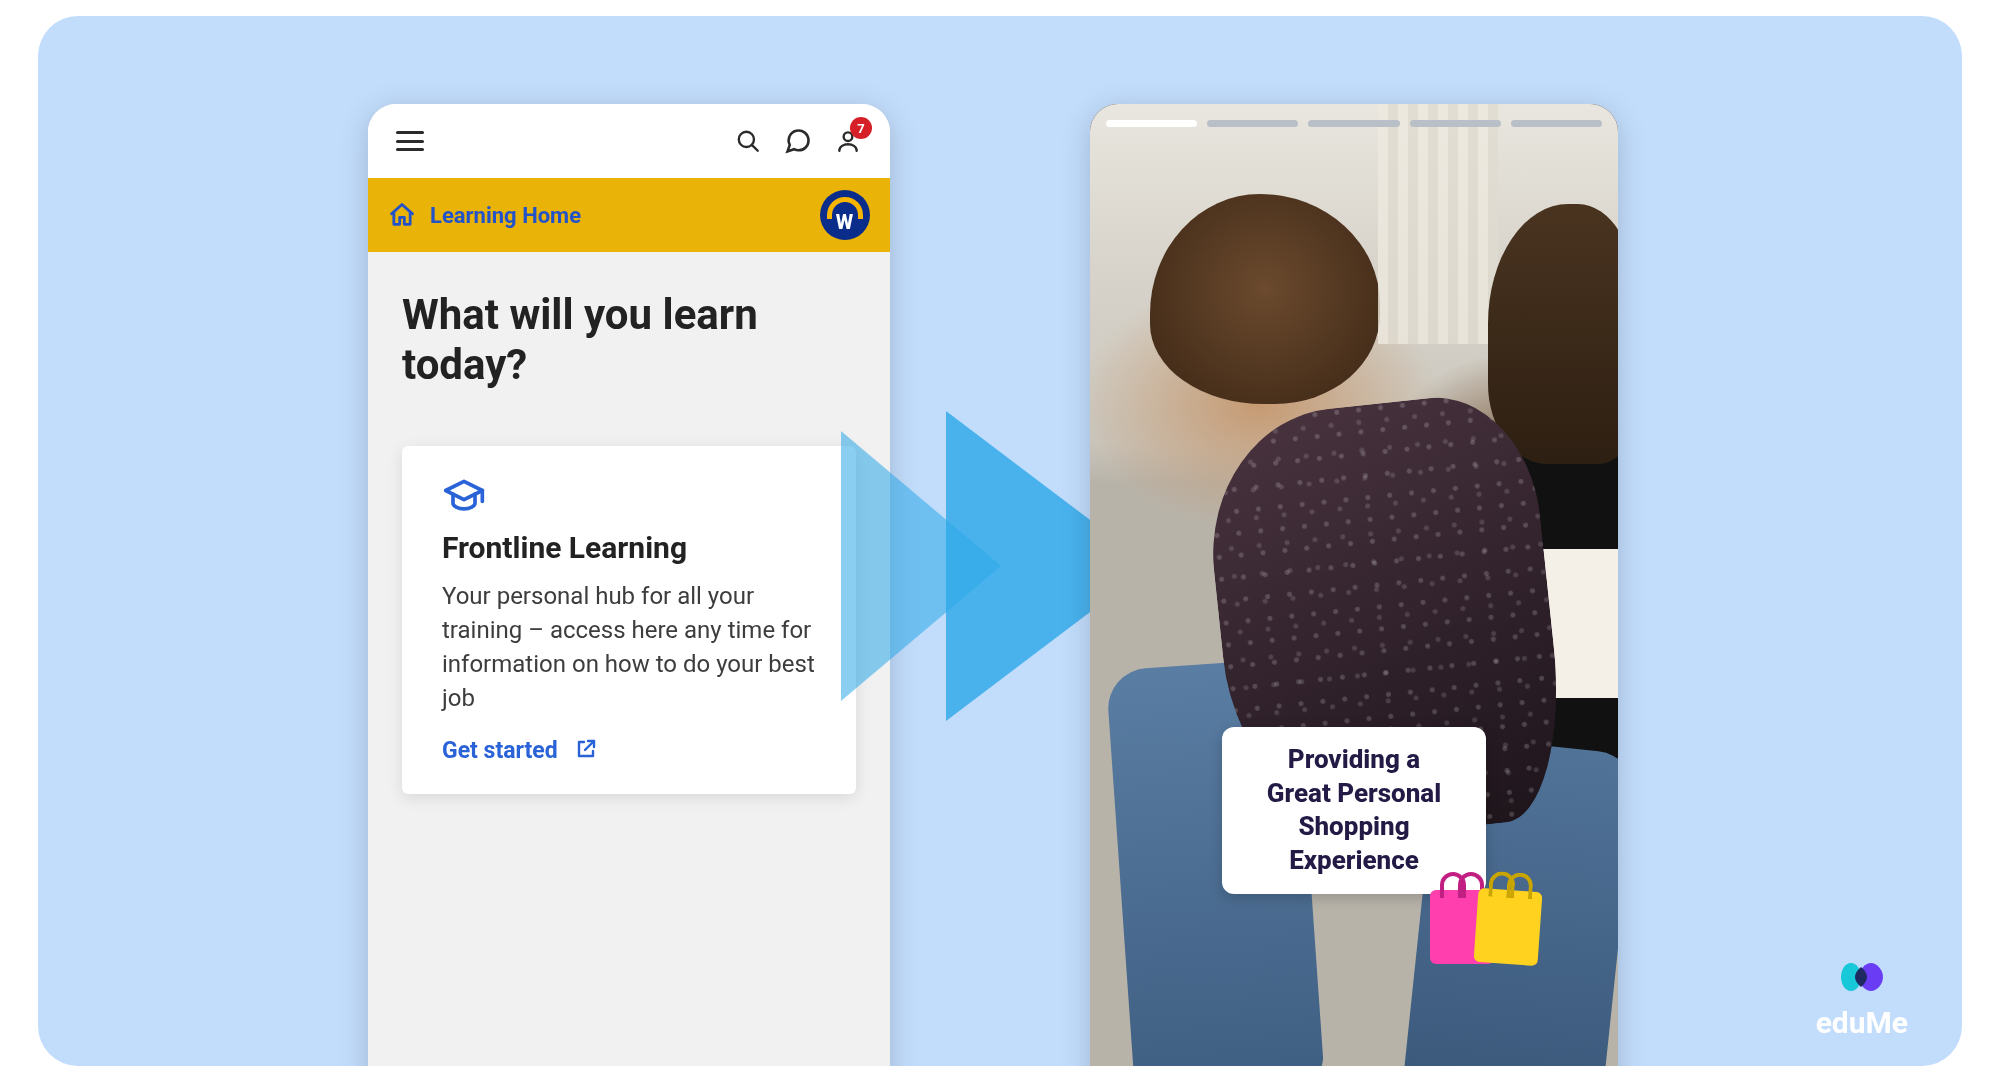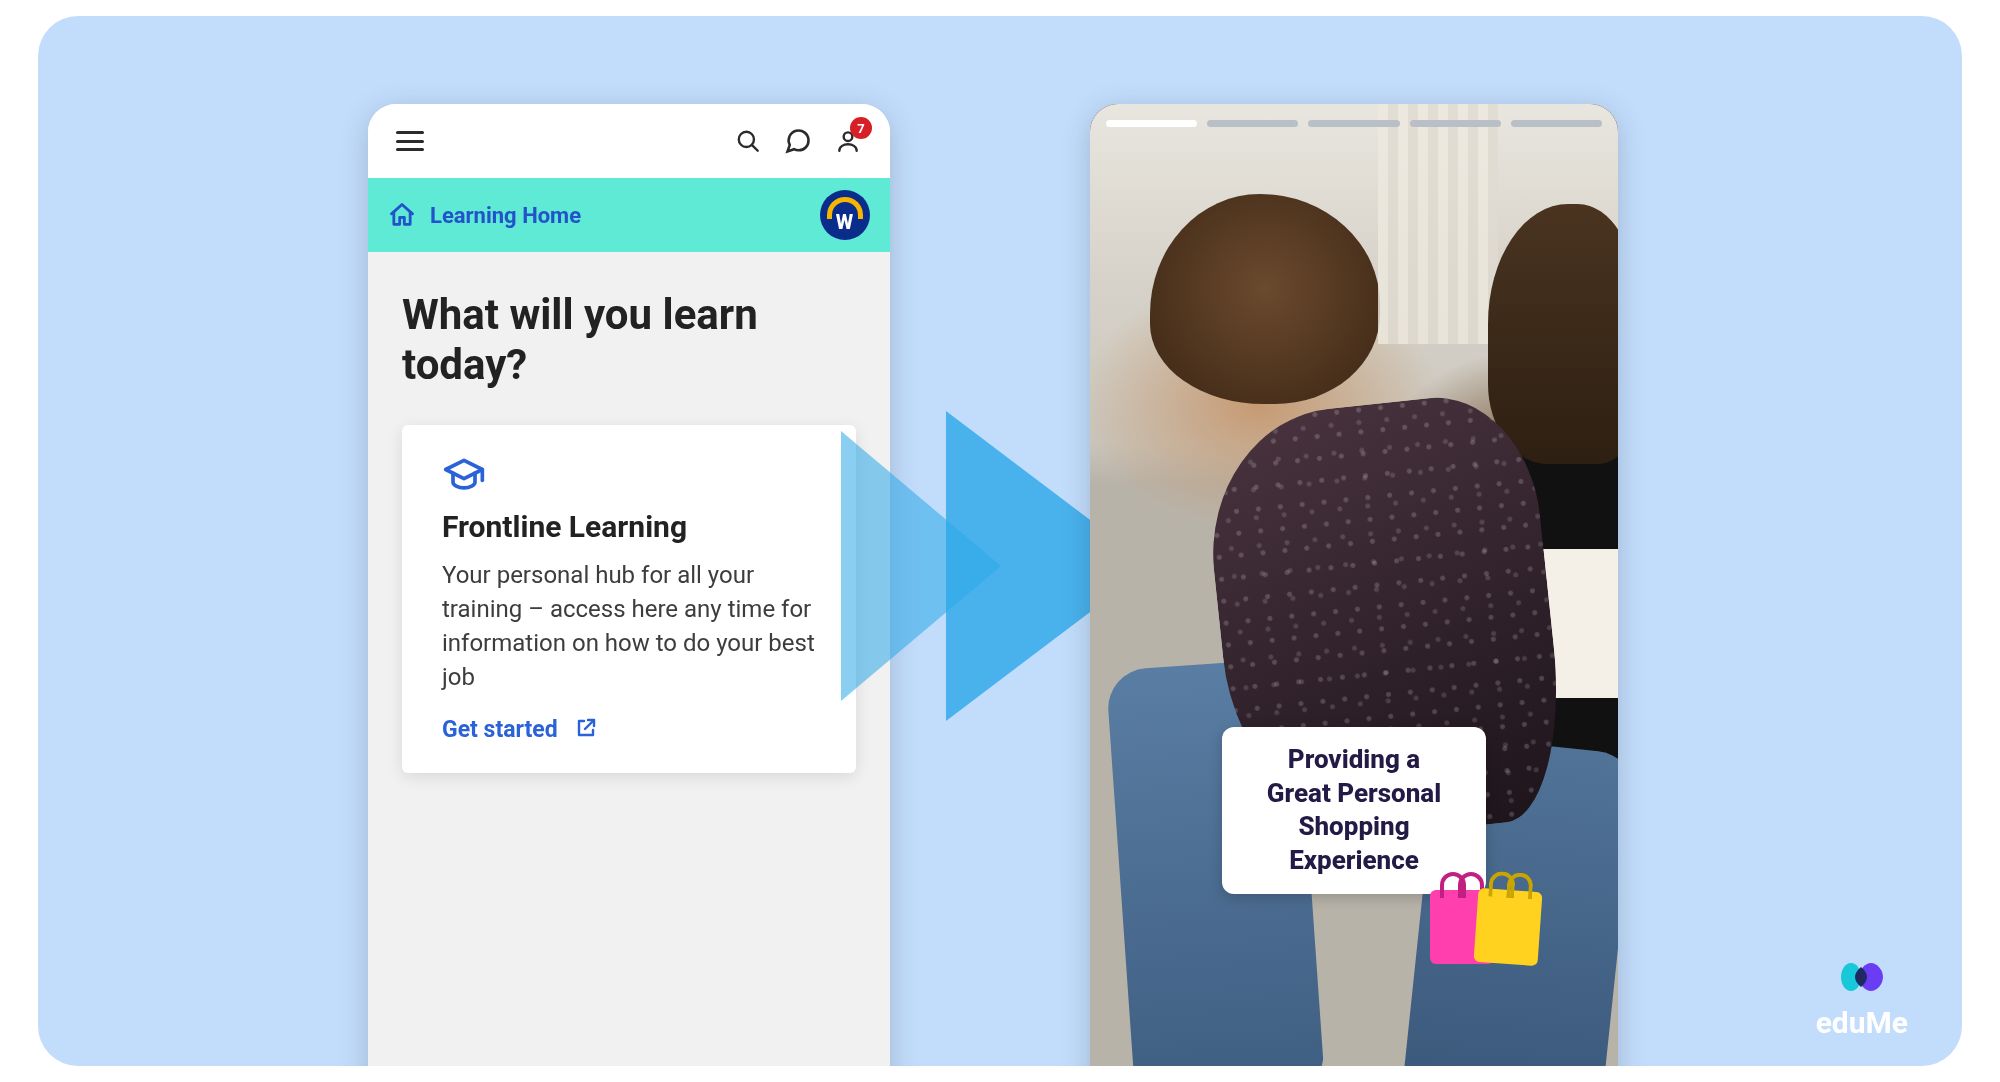--- a/index.html
+++ b/index.html
@@ -69,21 +69,21 @@
     color: #fff;
     border-radius: 11px;
     font-size: 13px;
     font-weight: 700;
     display: flex; align-items: center; justify-content: center;
     padding: 0 5px;
   }
 
   .phone-left .subbar {
     height: 74px;
-    background: #5eead4;
+    background: #eab308;
     display: flex;
     align-items: center;
     padding: 0 20px;
     gap: 14px;
   }
   .subbar .home-icon { color: #2353c9; }
   .subbar .label {
     color: #2353c9;
     font-weight: 700;
     font-size: 22px;
@@ -117,21 +117,21 @@
   .phone-left .content {
     flex: 1;
     padding: 38px 34px;
     background: #f1f1f1;
   }
   .headline {
     font-size: 42px;
     line-height: 1.18;
     color: #222;
     font-weight: 700;
-    margin-bottom: 36px;
+    margin-bottom: 57px;
   }
 
   .card {
     background: #ffffff;
     border-radius: 6px;
     box-shadow: 0 4px 16px rgba(0,0,0,0.10);
     padding: 28px 40px 30px;
   }
   .card .grad-icon { color: #2a62d8; margin-bottom: 12px; }
   .card h3 {

